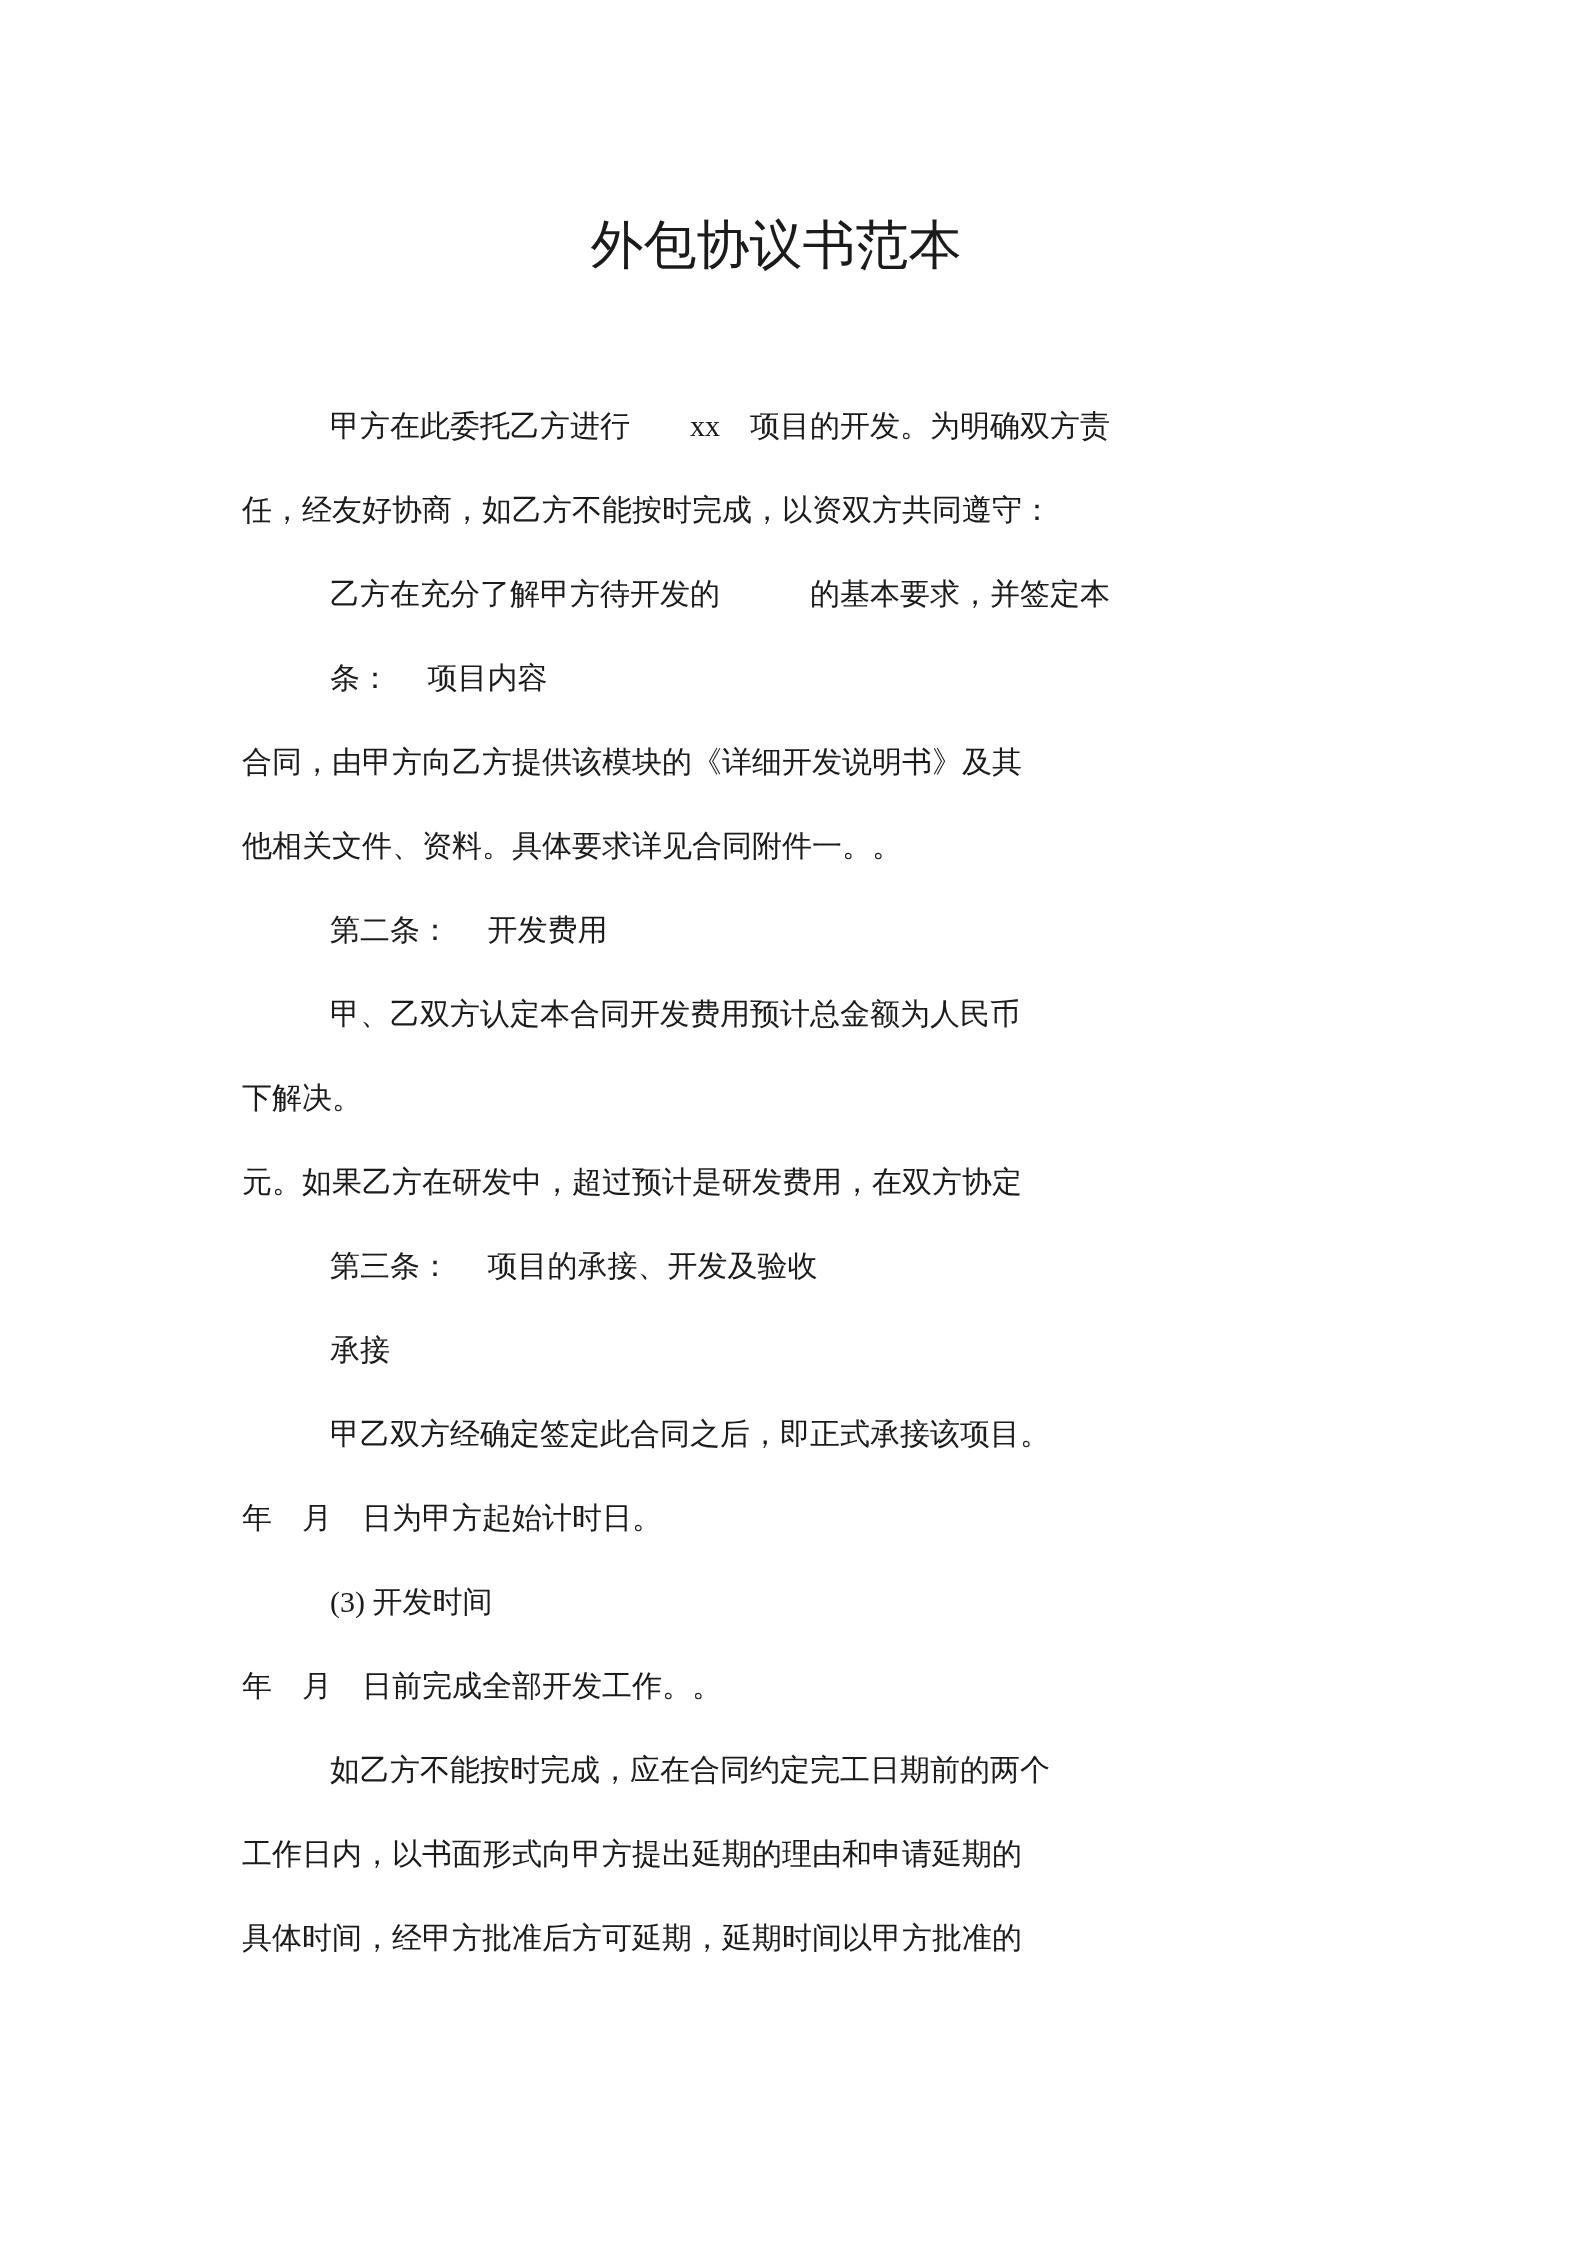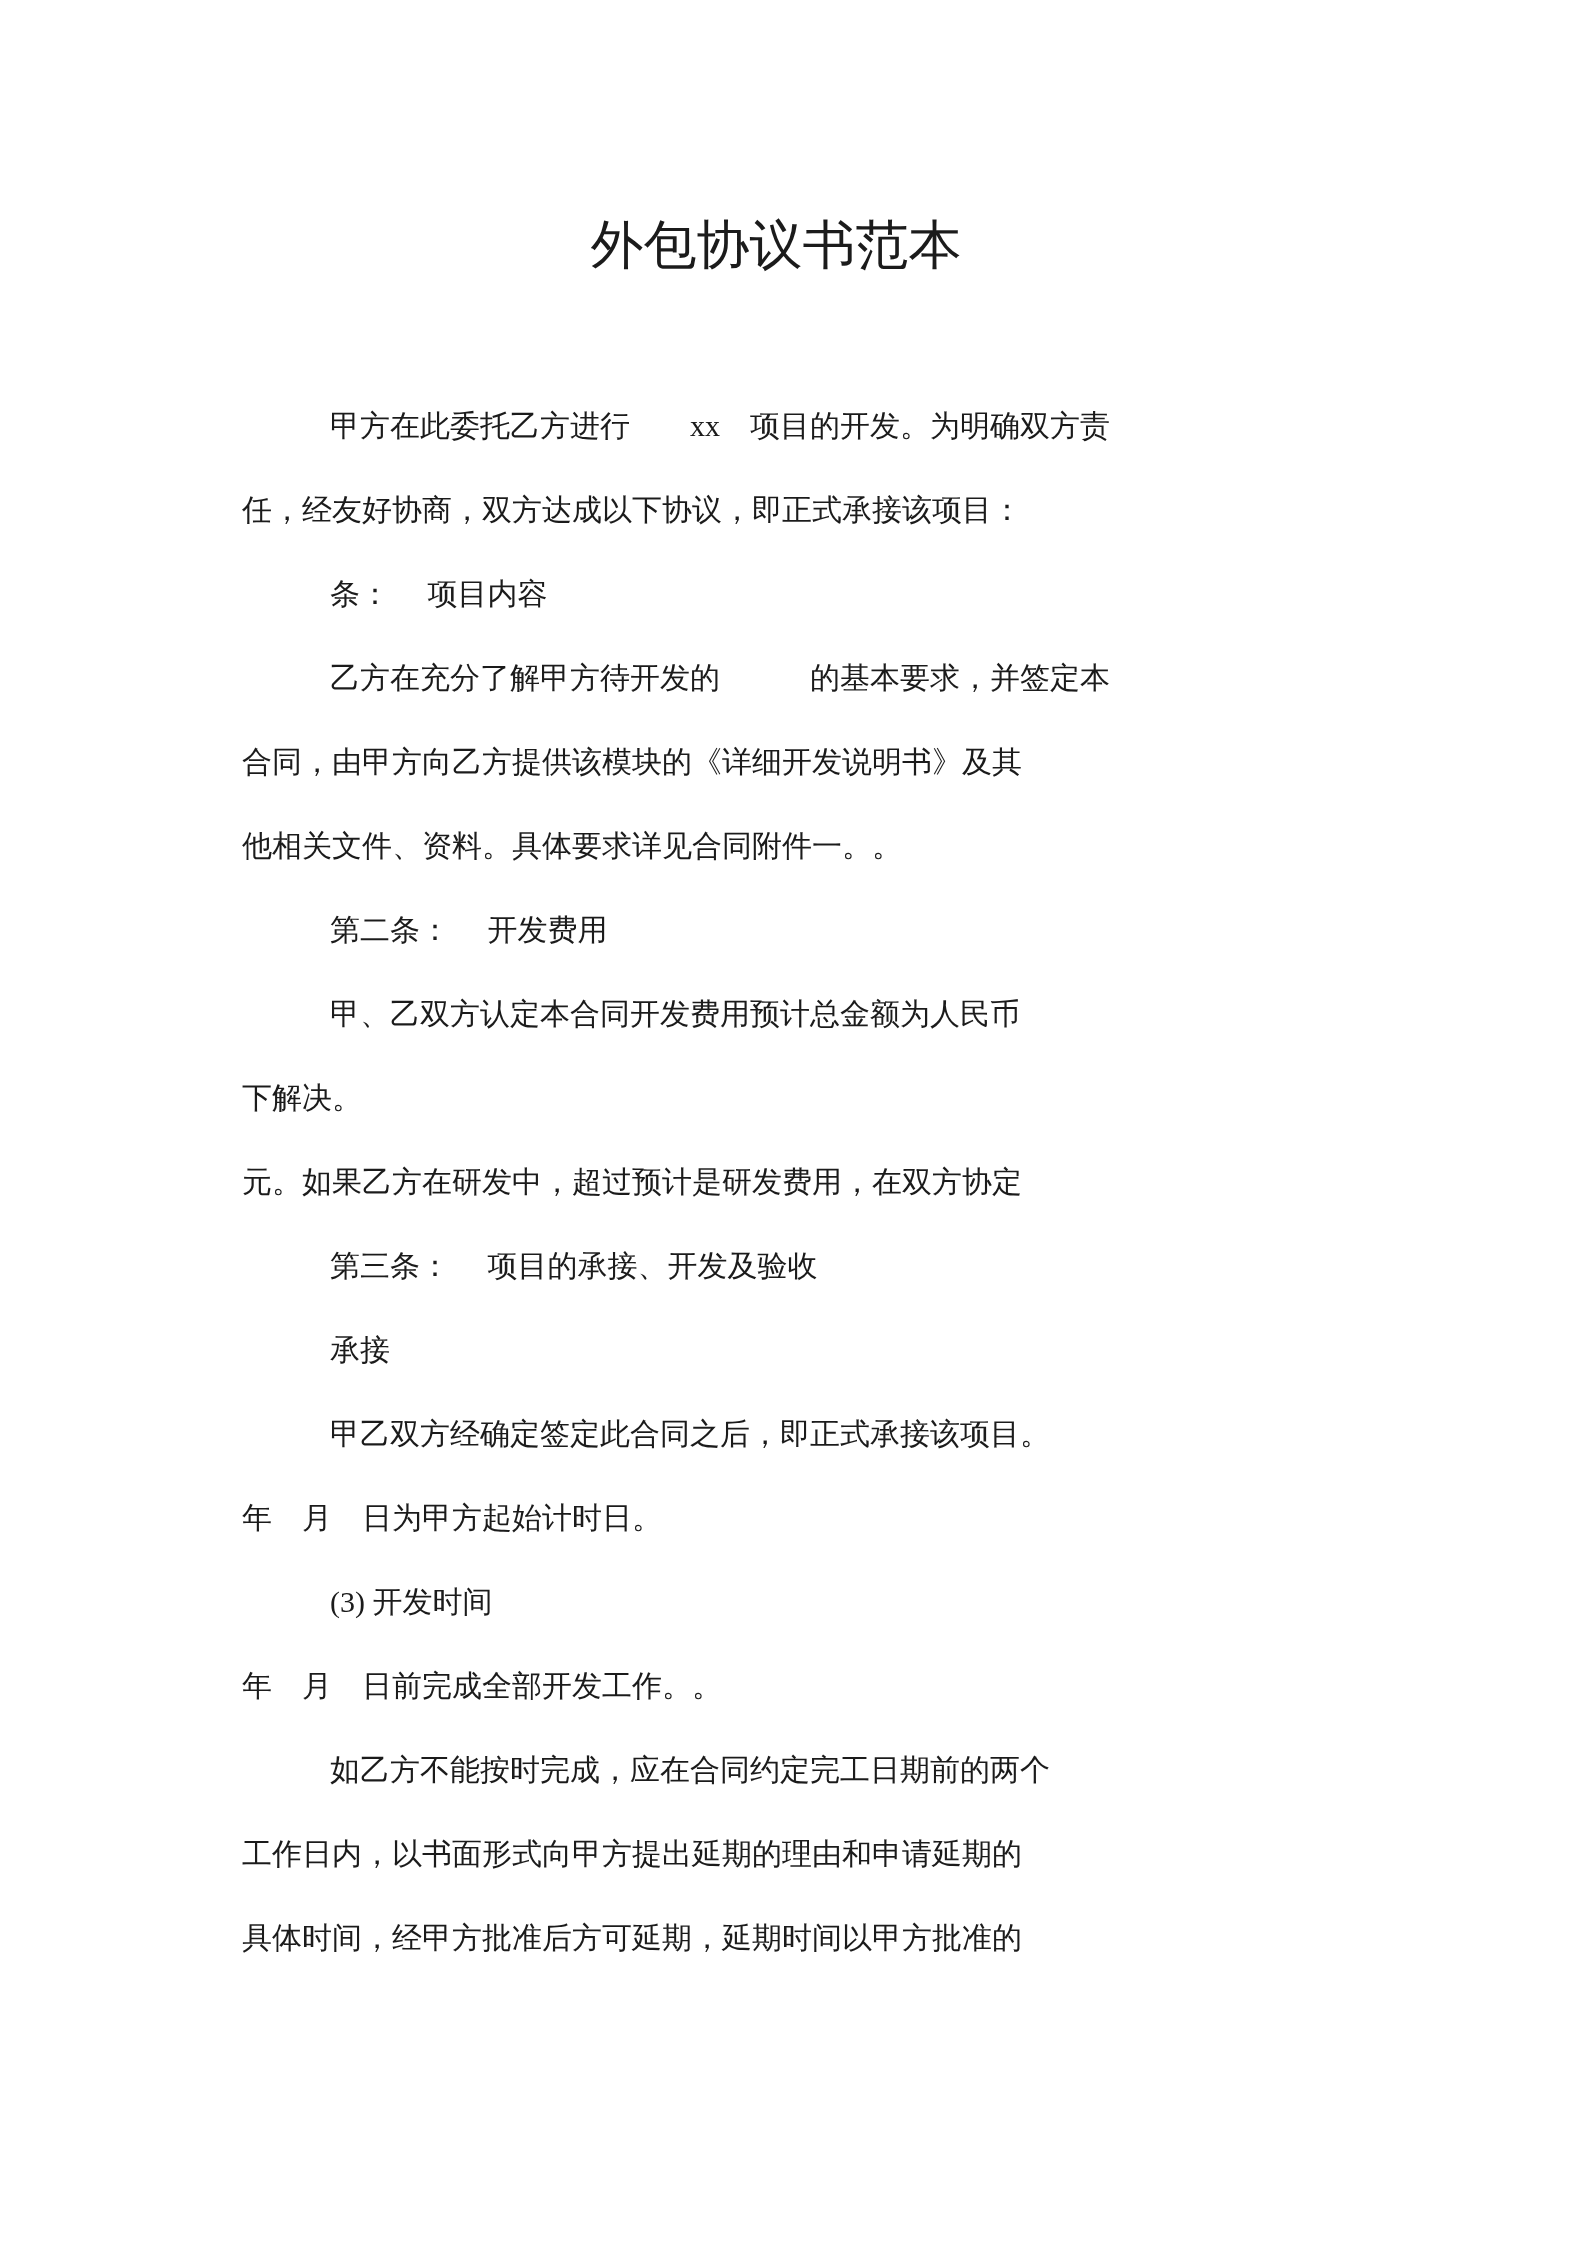--- a/index.html
+++ b/index.html
@@ -48,23 +48,23 @@
 </style>
 </head>
 <body>
 
 <div class="page">
   <div class="content">
     <h1 class="title">外包协议书范本</h1>
     <div class="lines">
 
     <div class="line indent">甲方在此委托乙方进行　　xx　项目的开发。为明确双方责</div>
-        <div class="line">任，经友好协商，双方达成以下协议，即正式承接该项目：</div>
+        <div class="line">任，经友好协商，如乙方不能按时完成，以资双方共同遵守：</div>
+        <div class="line indent">乙方在充分了解甲方待开发的　　　的基本要求，并签定本</div>
         <div class="line indent">条：　 项目内容</div>
-        <div class="line indent">乙方在充分了解甲方待开发的　　　的基本要求，并签定本</div>
         <div class="line">合同，由甲方向乙方提供该模块的《详细开发说明书》及其</div>
         <div class="line">他相关文件、资料。具体要求详见合同附件一。。</div>
         <div class="line indent">第二条：　 开发费用</div>
         <div class="line indent">甲、乙双方认定本合同开发费用预计总金额为人民币</div>
         <div class="line">下解决。</div>
         <div class="line">元。如果乙方在研发中，超过预计是研发费用，在双方协定</div>
         <div class="line indent">第三条：　 项目的承接、开发及验收</div>
         <div class="line indent">承接</div>
         <div class="line indent">甲乙双方经确定签定此合同之后，即正式承接该项目。</div>
         <div class="line">年　月　日为甲方起始计时日。</div>

